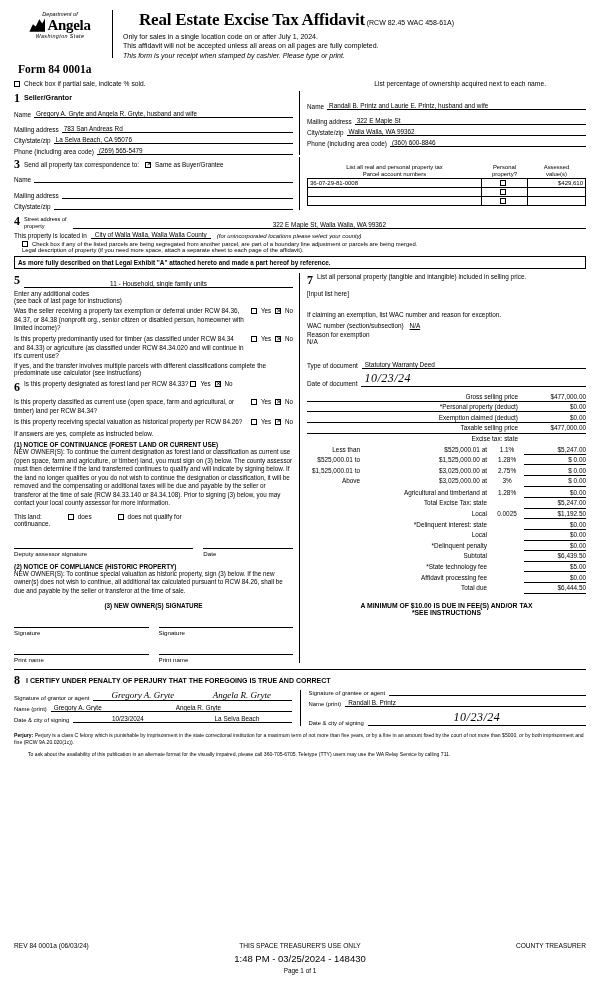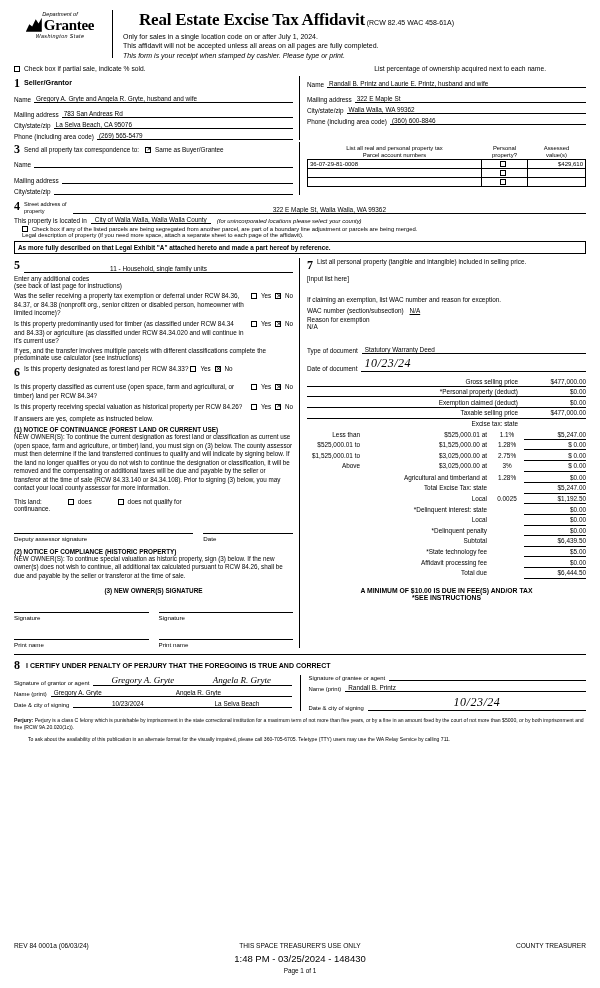--- a/index.html
+++ b/index.html
@@ -29,21 +29,21 @@
   .sub { font-size:7px; margin-top:2px; line-height:1.35; }
   .sub i { font-style:italic; }
   .formno { font-family:"Liberation Serif", serif; font-weight:bold; font-size:11.5px; margin-top:3px; }
 
   .chkline { display:flex; align-items:center; margin-top:5px; font-size:6.7px; }
   .chkline .right { margin-left:auto; margin-right:40px;}
   .cb { display:inline-block; width:6px; height:6px; border:0.8px solid #000; margin-right:4px; vertical-align:-1px; position:relative;}
   .cb.x::after { content:"\2715"; position:absolute; left:0.3px; top:-1.6px; font-size:6.5px; line-height:6px;}
 
   
-  .cols { display:flex; margin-top:4px; }
+  .cols { display:flex; margin-top:4px;align-items:center; }
   .col { flex:1; }
   .col.left { padding-right:6px; border-right:0.8px solid #000;}
   .col.right { padding-left:7px; }
   .secnum { font-family:"Liberation Serif",serif; font-weight:bold; font-size:12px; margin-right:4px; vertical-align:-2px;}
   .sechead { font-weight:bold; font-size:7.2px; display:inline-block; }
 
   .fld { display:flex; align-items:flex-end; margin-top:3.2px; }
   .fld .lab { white-space:nowrap; padding-right:3px; font-size:6.4px; }
   .fld .val { flex:1; border-bottom:0.7px solid #000; font-size:6.4px; padding-left:2px; min-height:8px; }
 
@@ -114,36 +114,37 @@
   .ind { padding-left:8px; }
 </style>
 </head>
 <body>
 
 <div class="page">
 
   <div class="hdr">
     <div class="logo">
       <div class="dept">Department of</div>
-      <div class="rev"><span class="logo-mark"></span><span>Grantee</span></div>
+      <div class="rev"><span class="logo-mark"></span><span>Angela</span></div>
       <div class="wa">Washington State</div>
     </div>
     <div class="vrule"></div>
     <div class="htxt">
       <div>
         <span class="title">Real Estate Excise Tax Affidavit</span>
         <span class="title-sup">(RCW 82.45 WAC 458-61A)</span>
       </div>
       <div class="sub">
         <div>Only for sales in a single location code on or after July 1, 2024.</div>
         <div>This affidavit will not be accepted unless all areas on all pages are fully completed.</div>
         <div><i>This form is your receipt when stamped by cashier. Please type or print.</i></div>
       </div>
     </div>
   </div>
+  <div class="formno" style="margin-left:4px;">Form 84 0001a</div>
 
   <div class="chkline">
     <span class="cb"></span>
     <span>Check box if partial sale, indicate % sold.</span>
     <span class="right">List percentage of ownership acquired next to each name.</span>
   </div>
 
   <div class="cols">
     <div class="col left">
       <div><span class="secnum">1</span><span class="sechead">Seller/Grantor</span></div>

